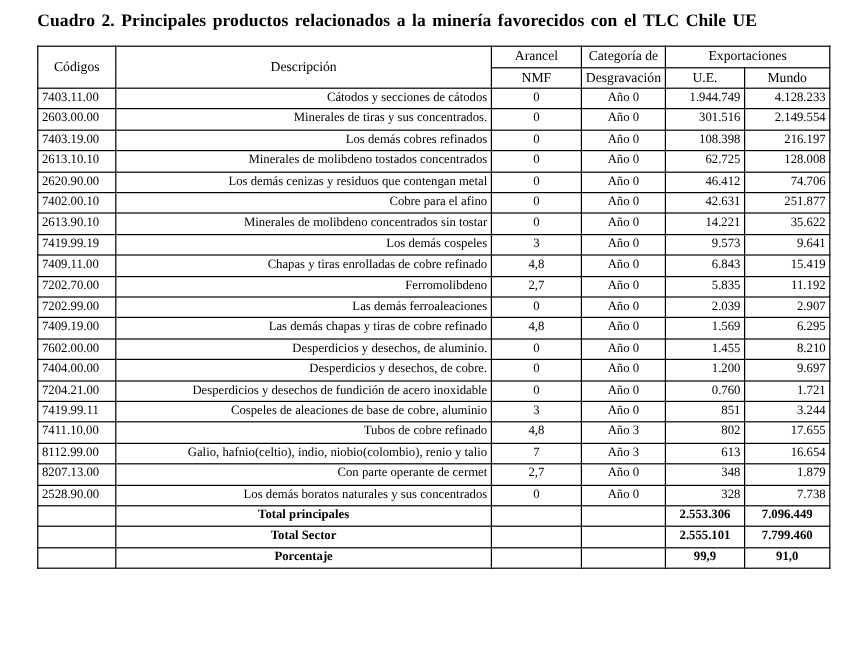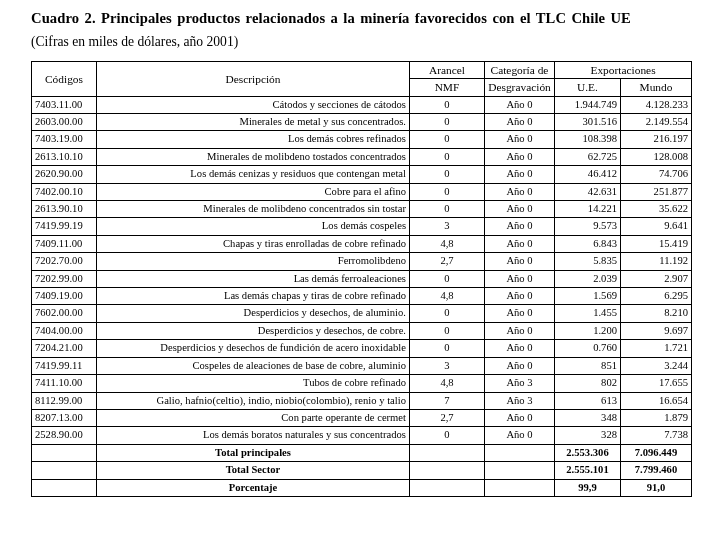--- a/index.html
+++ b/index.html
@@ -93,21 +93,20 @@
   td.empty { }
   tr.summary td.val { font-weight: bold; }
 </style>
 </head>
 <body>
 
 <div class="page">
 
   <div class="title-block">
     <div class="title">Cuadro 2. Principales productos relacionados a la minería favorecidos con el TLC Chile UE</div>
-    <div class="subtitle">(Cifras en miles de dólares, año 2001)</div>
   </div>
 
   <table class="data">
     <colgroup>
       <col class="c-cod">
         <col class="c-desc">
         <col class="c-ar">
         <col class="c-cat">
         <col class="c-ue">
         <col class="c-mun">
@@ -131,21 +130,21 @@
         <tr>
           <td class="cod">7403.11.00</td>
           <td class="desc">Cátodos y secciones de cátodos</td>
           <td class="num">0</td>
           <td class="cat">Año 0</td>
           <td class="val">1.944.749</td>
           <td class="val">4.128.233</td>
         </tr>
         <tr>
           <td class="cod">2603.00.00</td>
-          <td class="desc">Minerales de metal y sus concentrados.</td>
+          <td class="desc">Minerales de tiras y sus concentrados.</td>
           <td class="num">0</td>
           <td class="cat">Año 0</td>
           <td class="val">301.516</td>
           <td class="val">2.149.554</td>
         </tr>
         <tr>
           <td class="cod">7403.19.00</td>
           <td class="desc">Los demás cobres refinados</td>
           <td class="num">0</td>
           <td class="cat">Año 0</td>

